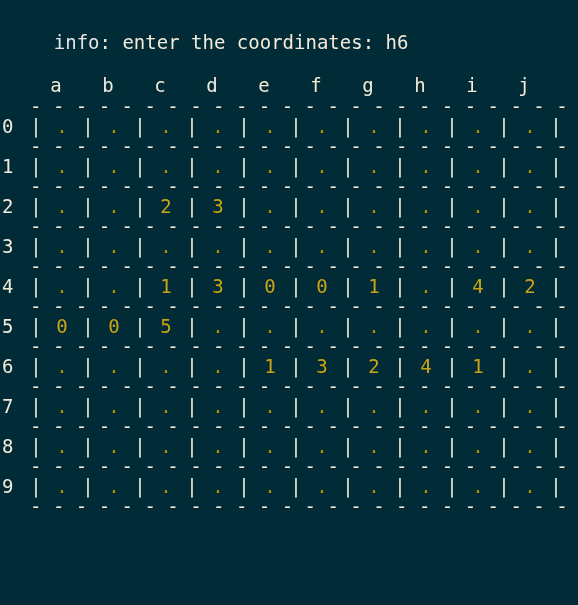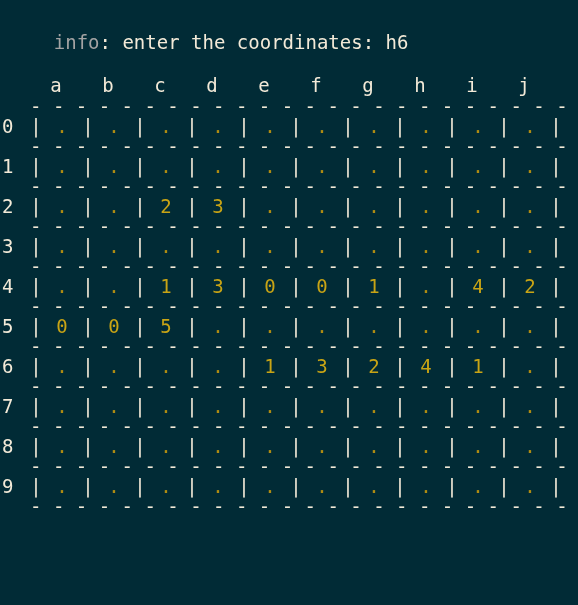--- a/index.html
+++ b/index.html
@@ -24,21 +24,21 @@
   
   .status-line {
     position: absolute;
     left: 8px;
     top: 6px;
     font-size: 19px;
     line-height: 24px;
     white-space: pre;
     letter-spacing: 0px;
   }
-  .status-tag     { color: #a3a3a3; }
+  .status-tag     { color: #e5e5e5; }
   .status-text    { color: #f3ead8; }
 
   
   .board {
     position: absolute;
     left: 0;
     top: 70px;
     font-size: 19px;
     line-height: 1;
     color: #f3ead8;

